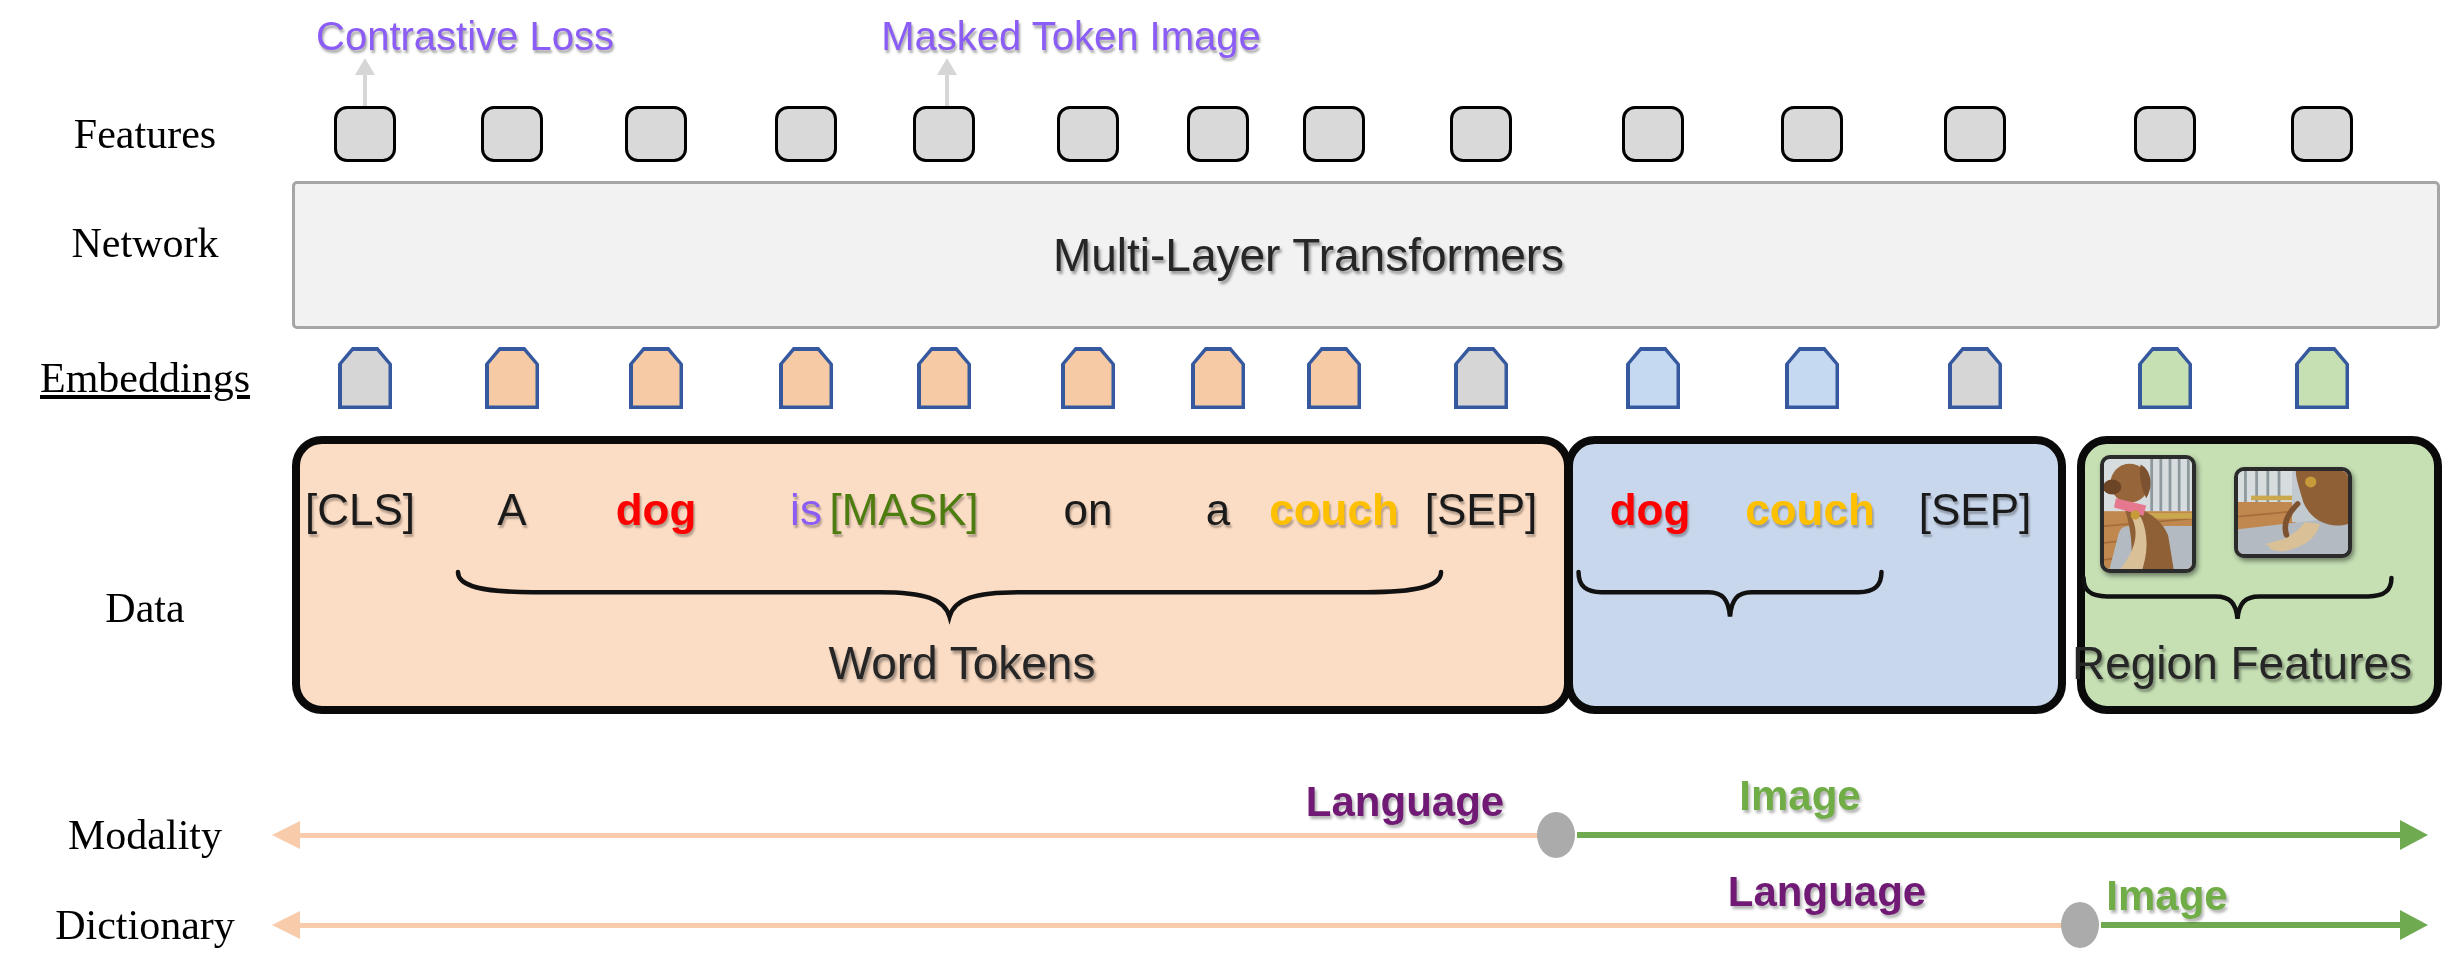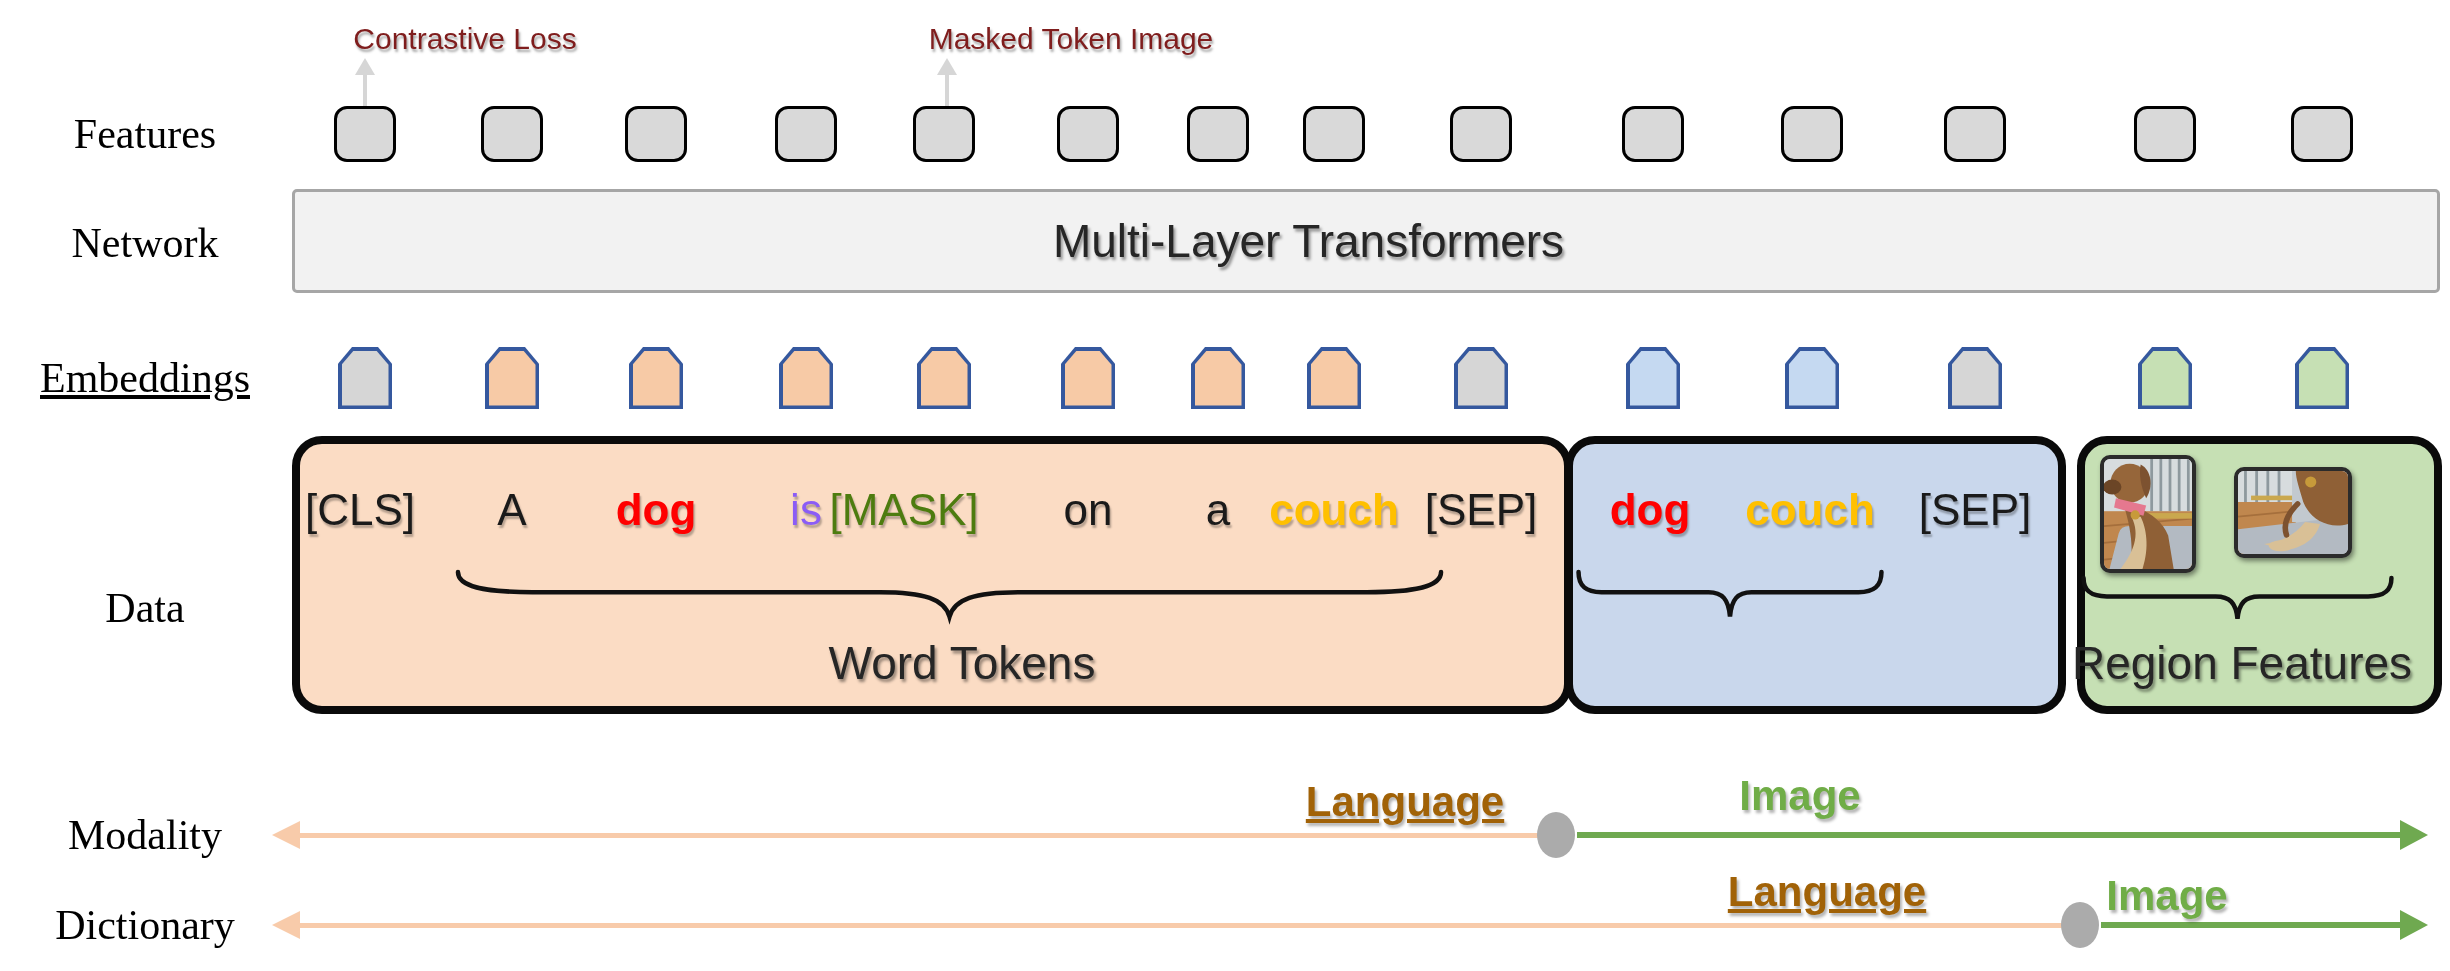--- a/index.html
+++ b/index.html
@@ -4,37 +4,37 @@
 <style>
   html,body{margin:0;padding:0;background:#fff;}
   .canvas{position:relative;width:2450px;height:971px;background:#ffffff;overflow:hidden;
           font-family:"Liberation Sans",sans-serif;}
 
   
   .row-label{position:absolute;left:0;width:290px;text-align:center;transform:translateY(-50%);
              font-family:"Liberation Serif",serif;font-size:42px;color:#000;white-space:nowrap;}
 
   
-  .loss-text{position:absolute;top:22px;transform:translateX(-50%);font-size:30px;color:#7f1d1d;
+  .loss-text{position:absolute;top:14px;transform:translateX(-50%);font-size:40px;color:#8b5cf6;
              white-space:nowrap;text-shadow:1.5px 2.5px 2.5px rgba(0,0,0,.35);}
   .loss-a{left:465px;}  .loss-b{left:1071px;}
   .up-arrow{position:absolute;top:74px;height:32px;width:4px;background:#D6D6D6;transform:translateX(-50%);}
   .up-arrow::before{content:"";position:absolute;top:-16px;left:50%;transform:translateX(-50%);
              border-left:10px solid transparent;border-right:10px solid transparent;
              border-bottom:17px solid #D6D6D6;}
   .arrow-a{left:365px;} .arrow-b{left:947px;}
 
   
   .sq{position:absolute;top:106px;width:62px;height:56px;box-sizing:border-box;
       border:3px solid #000;border-radius:13px;background:#D9D9D9;transform:translateX(-50%);}
 
   
-  .net-bar{position:absolute;left:292px;top:181px;width:2148px;height:104px;box-sizing:border-box;
+  .net-bar{position:absolute;left:292px;top:181px;width:2148px;height:148px;box-sizing:border-box;
            background:#F2F2F2;border:3px solid #A6A6A6;border-radius:5px;
-           display:flex;align-items:center;justify-content:center;margin-top:8px;}
+           display:flex;align-items:center;justify-content:center;}
   .net-text{font-size:46px;color:#262626;text-shadow:2px 3px 3px rgba(0,0,0,.4);margin-right:115px;}
 
   
   .pent{position:absolute;top:347px;width:54px;height:62px;transform:translateX(-50%);
         clip-path:polygon(0 100%,0 27%,26% 0,74% 0,100% 27%,100% 100%);background:#35589E;}
   .pent::after{content:"";position:absolute;inset:3.5px;
         clip-path:polygon(0 100%,0 26%,26% 0,74% 0,100% 26%,100% 100%);background:var(--pf,#ccc);}
   .pent-gray{--pf:#D6D6D6;} .pent-orange{--pf:#F7CAA6;} .pent-blue{--pf:#C5D9F1;} .pent-green{--pf:#C6E0B4;}
 
   
@@ -70,21 +70,21 @@
   .hline{position:absolute;height:5px;}
   .peach{background:#F8CBAA;}
   .greenl{background:#6FA950;height:6px;}
   .ahead-left{position:absolute;width:0;height:0;border-top:14px solid transparent;
               border-bottom:14px solid transparent;border-right:28px solid #F8CBAA;}
   .ahead-right{position:absolute;width:0;height:0;border-top:15px solid transparent;
               border-bottom:15px solid transparent;border-left:28px solid #6FA950;}
   .dot{position:absolute;width:38px;height:46px;border-radius:50%;background:#ABABAB;}
   .flow-label{position:absolute;transform:translateX(-50%);font-size:42px;font-weight:bold;
               white-space:nowrap;text-shadow:2px 3px 3px rgba(0,0,0,.3);}
-  .lang{color:#a16207;text-decoration:underline;} .imgc{color:#70AD47;}
+  .lang{color:#701a75;} .imgc{color:#70AD47;}
   #mod-lang{left:1405px;top:778px;} #mod-img{left:1800px;top:772px;}
   #dic-lang{left:1827px;top:868px;} #dic-img{left:2167px;top:872px;}
 </style>
 </head>
 <body>
 
 <div class="canvas">
 
   <div class="loss-text loss-a">Contrastive Loss</div>
   <div class="loss-text loss-b">Masked Token Image</div>

